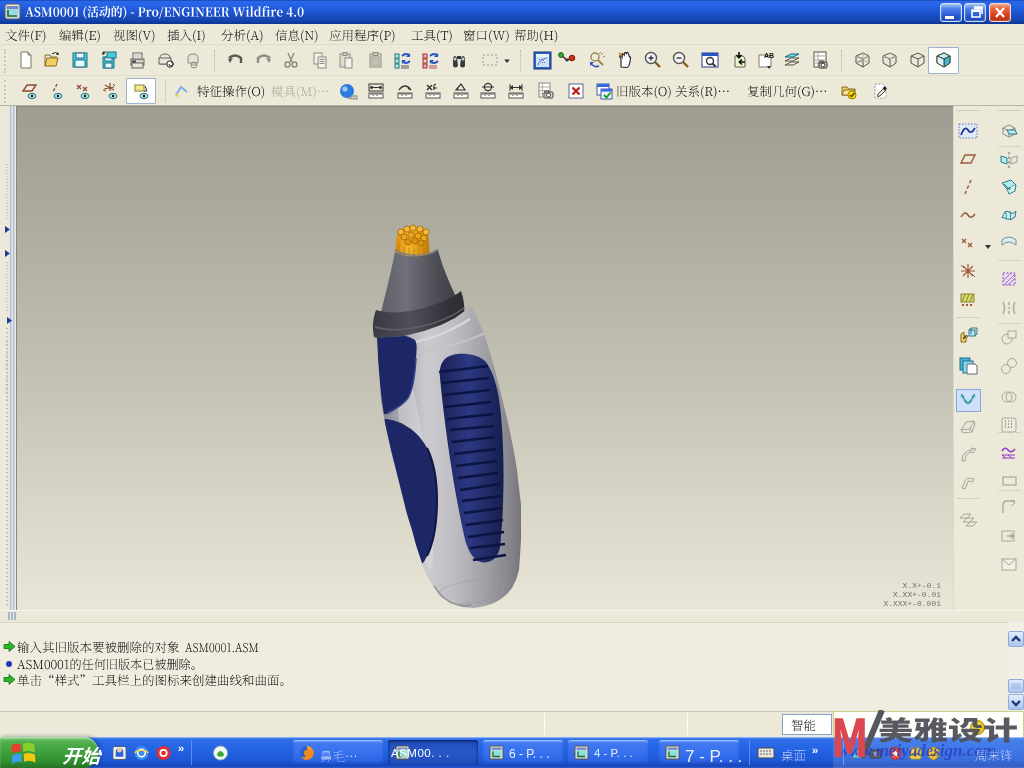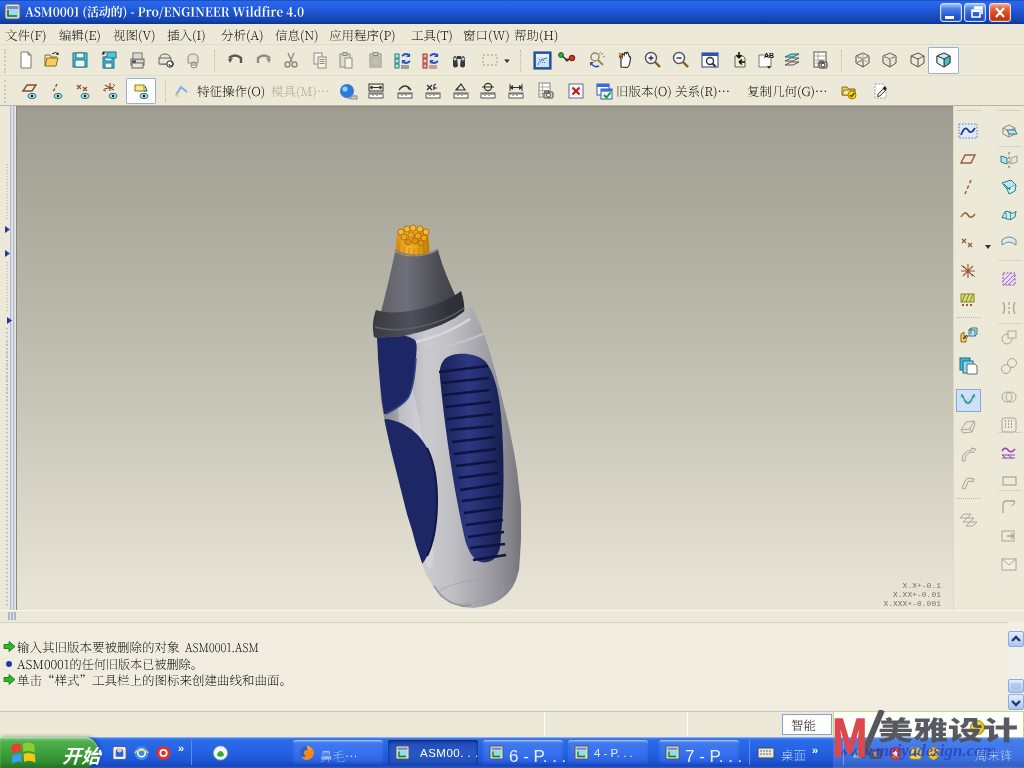--- a/index.html
+++ b/index.html
@@ -659,22 +659,22 @@
     <rect x="2.5" y="2.5" width="10" height="2.4" fill="#7a8cc8"></rect>
     <rect x="2.5" y="5.4" width="10" height="7" fill="#8ce0e0"></rect>
     <path d="M4 6.5 v5 h7" stroke="#2a6a2a" stroke-width="1.3" fill="none"></path>
   </svg>
 <svg class="ab" style="left:665px;top:745px" width="16" height="16" viewBox="0 0 16 16">
     <rect x="1" y="1" width="13" height="13" rx="1.5" fill="#e8e6da" stroke="#555"></rect>
     <rect x="2.5" y="2.5" width="10" height="2.4" fill="#7a8cc8"></rect>
     <rect x="2.5" y="5.4" width="10" height="7" fill="#8ce0e0"></rect>
     <path d="M4 6.5 v5 h7" stroke="#2a6a2a" stroke-width="1.3" fill="none"></path>
   </svg>
-<div class="ab" style="left:420px;top:747px;color:#fff;font-size:11.5px;letter-spacing:0.5px;font-family:'Liberation Sans'">ASM00. . .</div>
-<div class="ab" style="left:509px;top:747px;color:#e8f0ff;font-size:17px">6 - P. . .</div>
+<div class="ab" style="left:391px;top:747px;color:#fff;font-size:11.5px;letter-spacing:0.5px;font-family:'Liberation Sans'">ASM00. . .</div>
+<div class="ab" style="left:509px;top:747px;color:#e8f0ff;font-size:12px">6 - P. . .</div>
 <div class="ab" style="left:594px;top:747px;color:#e8f0ff;font-size:11.5px">4 - P. . .</div>
 <div class="ab" style="left:685px;top:747px;color:#e8f0ff;font-size:17px">7 - P. . .</div>
 <div class="ab" style="left:749px;top:740px;width:1px;height:25px;background:#1a46b0;border-right:1px solid #5e8cf0"></div>
 <svg class="ab" style="left:757px;top:746px" width="18" height="14" viewBox="0 0 18 14">
     <rect x="1" y="2" width="16" height="10" rx="1" fill="#e8e6da" stroke="#445"></rect>
     <path d="M3 5h2M6 5h2M9 5h2M12 5h2M3 8h2M6 8h2M9 8h2M12 8h2" stroke="#667"></path>
   </svg>
 <div class="ab" style="left:812px;top:744px;color:#fff;font-size:11px;font-weight:bold">»</div>
 <div class="ab" style="left:843px;top:740px;width:1px;height:25px;background:#1a46b0;border-right:1px solid #5e8cf0"></div>
 <svg class="ab" style="left:850px;top:746px" width="15" height="15" viewBox="0 0 15 15">

